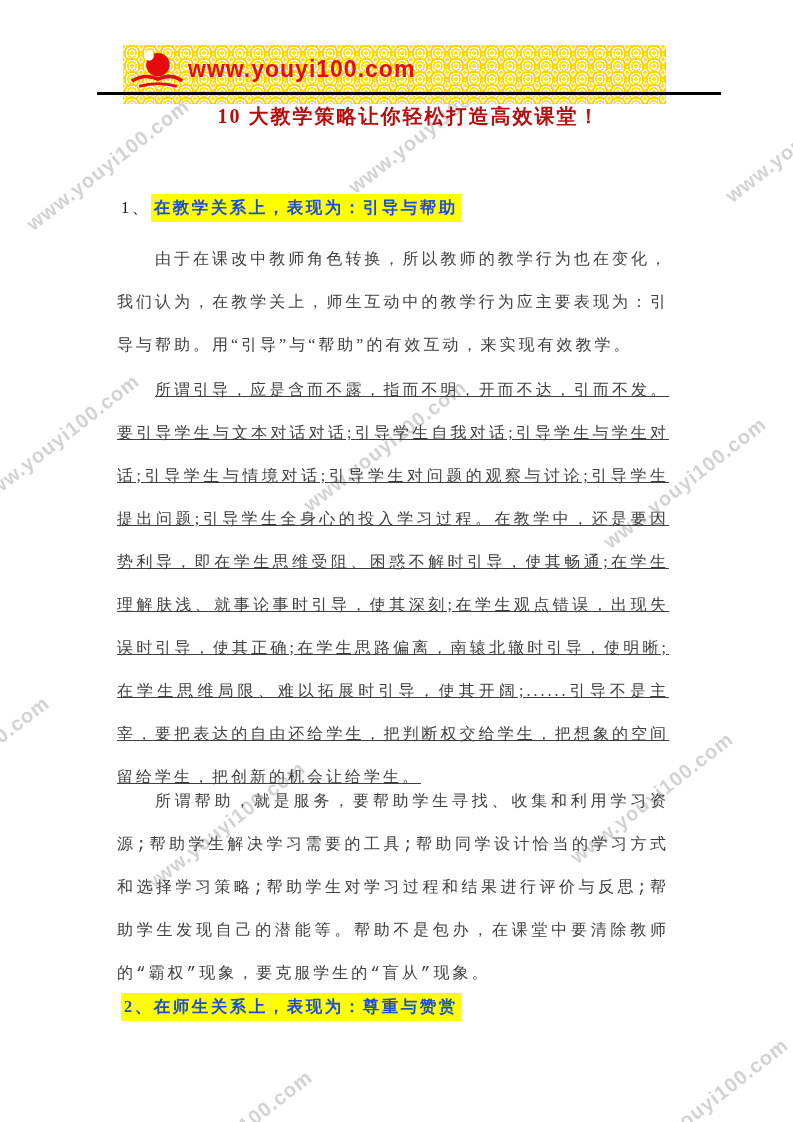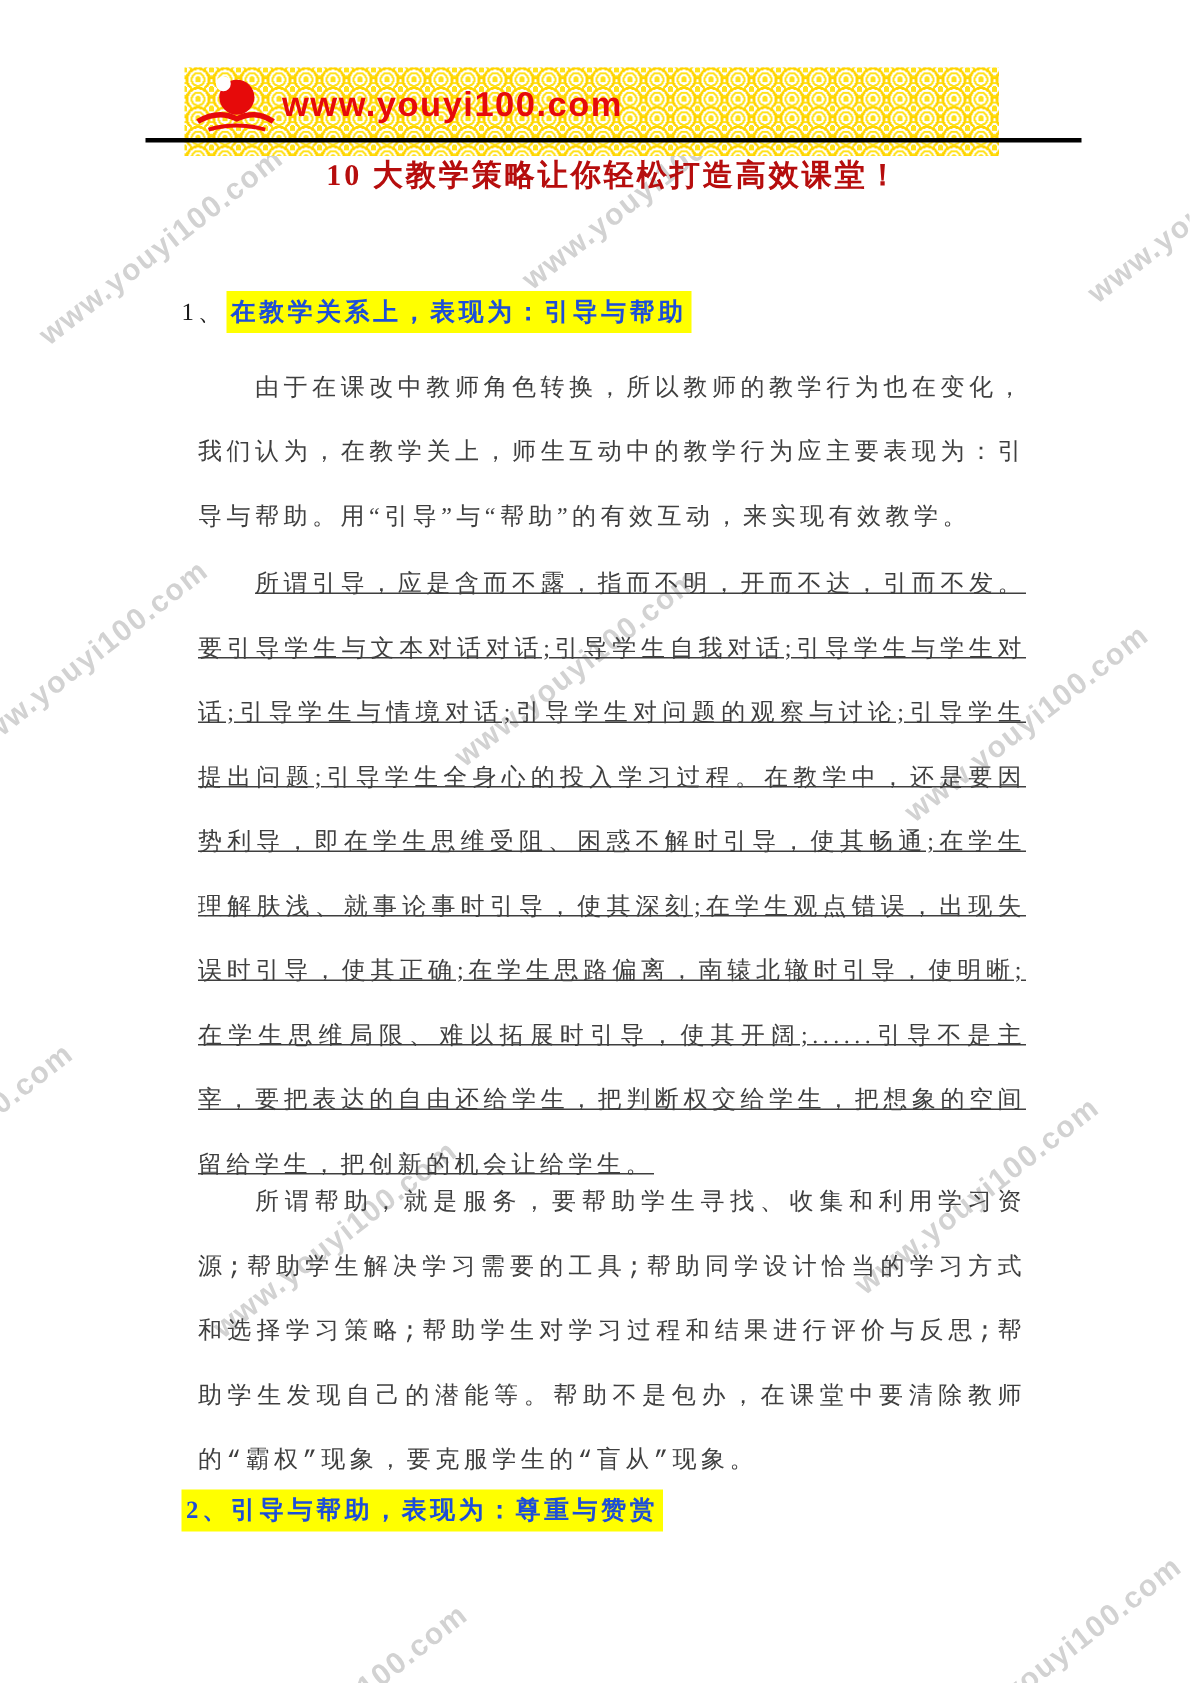--- a/index.html
+++ b/index.html
@@ -46,21 +46,21 @@
     position:absolute;left:121px;width:560px;z-index:5;
     font-size:16.5px;letter-spacing:2.5px;color:#1a1a1a;
     font-family:"Liberation Serif", serif;
   }
   .sect-heading mark{
     font-weight:bold;color:#1d4ed8;padding:4px 3px 5px 3px;
   }
   .sect-heading .num{font-weight:normal;}
   .sect-heading.all-marked mark .num{font-weight:bold;}
   .para{
-    position:absolute;left:132px;width:552px;z-index:5;
+    position:absolute;left:117px;width:552px;z-index:5;
     font-size:16px;line-height:43px;letter-spacing:3px;
     text-align:justify;text-justify:inter-character;
     text-indent:38px;color:#3f3f3f;
     font-family:"Liberation Serif", serif;
   }
   #heading1{top:197px;}
   #para1{top:237px;}
   #para2{top:368px;text-decoration:underline;}
   #para3{top:781px;font-family:Liberation Mono, monospace;}
   #heading2{top:996px;}
@@ -96,14 +96,14 @@
 
 <div class="sect-heading" id="heading1">
   <span class="num">1、</span><mark style="background:#ffff00;">在教学关系上，表现为：引导与帮助</mark>
 </div>
 
 <div class="para" id="para1">由于在课改中教师角色转换，所以教师的教学行为也在变化，我们认为，在教学关上，师生互动中的教学行为应主要表现为：引导与帮助。用“引导”与“帮助”的有效互动，来实现有效教学。</div>
 <div class="para" id="para2">所谓引导，应是含而不露，指而不明，开而不达，引而不发。要引导学生与文本对话对话;引导学生自我对话;引导学生与学生对话;引导学生与情境对话;引导学生对问题的观察与讨论;引导学生提出问题;引导学生全身心的投入学习过程。在教学中，还是要因势利导，即在学生思维受阻、困惑不解时引导，使其畅通;在学生理解肤浅、就事论事时引导，使其深刻;在学生观点错误，出现失误时引导，使其正确;在学生思路偏离，南辕北辙时引导，使明晰;在学生思维局限、难以拓展时引导，使其开阔;......引导不是主宰，要把表达的自由还给学生，把判断权交给学生，把想象的空间留给学生，把创新的机会让给学生。</div>
 <div class="para" id="para3">所谓帮助，就是服务，要帮助学生寻找、收集和利用学习资源;帮助学生解决学习需要的工具;帮助同学设计恰当的学习方式和选择学习策略;帮助学生对学习过程和结果进行评价与反思;帮助学生发现自己的潜能等。帮助不是包办，在课堂中要清除教师的“霸权”现象，要克服学生的“盲从”现象。</div>
 
 <div class="sect-heading all-marked" id="heading2">
-  <mark style="background:#ffff00;"><span class="num">2、</span><span>引导与帮助，表现为：尊重与赞赏</span></mark>
+  <mark style="background:#ffff00;"><span class="num">2、</span><span>在师生关系上，表现为：尊重与赞赏</span></mark>
 </div>
 
 </body></html>

